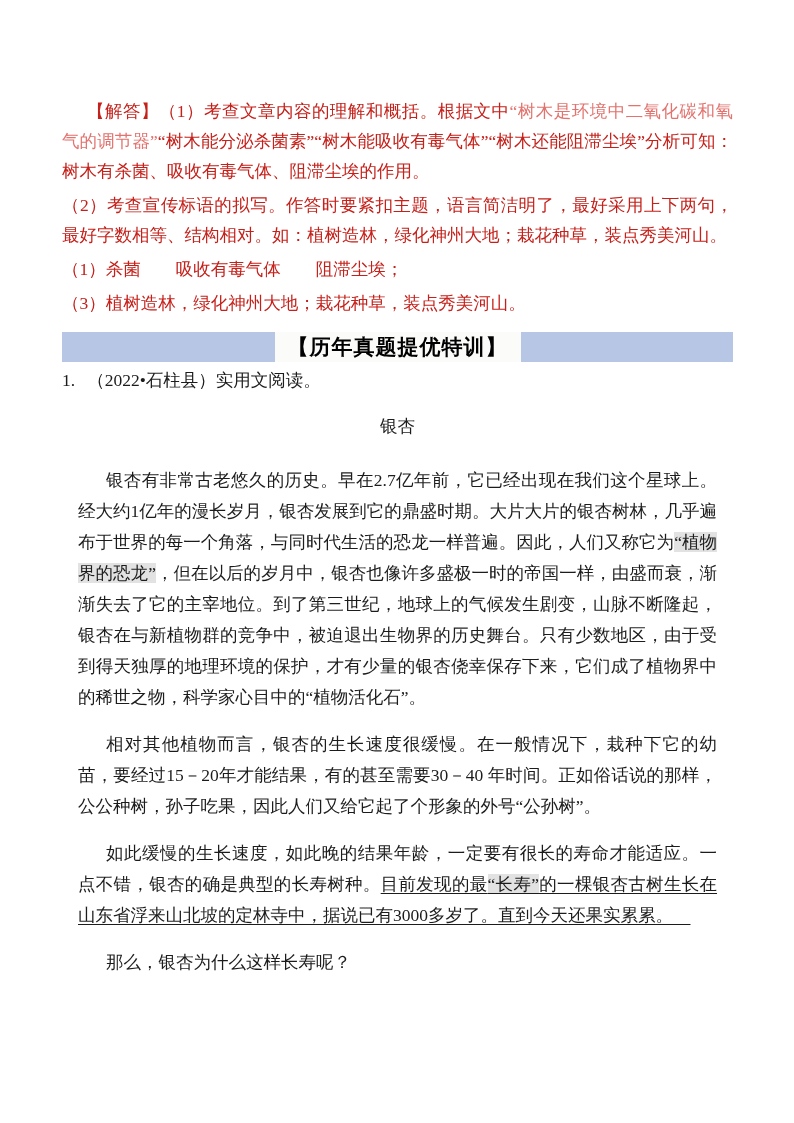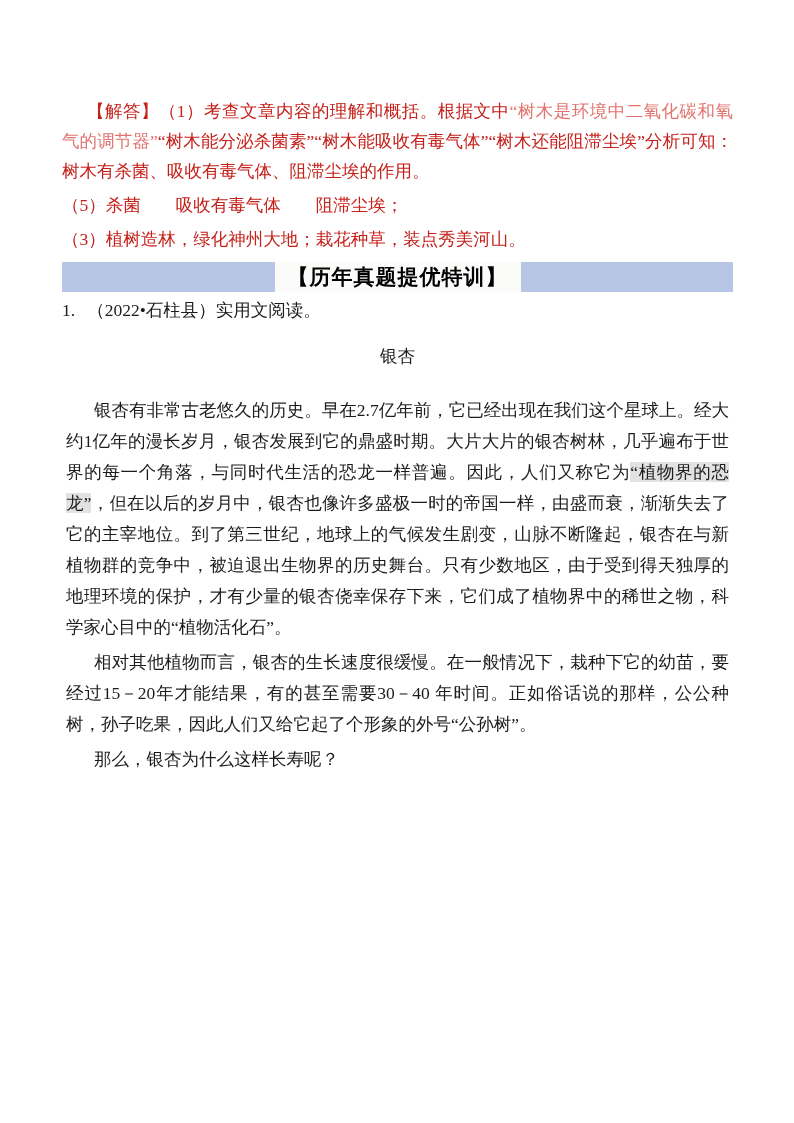--- a/index.html
+++ b/index.html
@@ -28,21 +28,21 @@
   .answer-block p{
     margin:0 0 4px 0;
     font-size:17.5px;
     line-height:30px;
     text-align:justify;
     color:var(--red);
   }
   .answer-block p.indent{text-indent:25px;}
   
   .banner{
-    margin-top:8px;
+    margin-top:14px;
     height:30px;
     background:var(--banner-bg);
     display:flex;
     align-items:center;
     justify-content:center;
   }
   .banner-title{
     background:var(--banner-box-bg);
     height:30px;
     line-height:30px;
@@ -62,21 +62,21 @@
   }
   .item-number{margin-right:12px;}
   .article-title{
     margin:16px;
     font-size:17.5px;
     line-height:30px;
     text-align:center;
     color:var(--text);
   }
   .article p{
-    margin:4px;
+    margin:16px;
     font-size:17.5px;
     line-height:31px;
     text-align:justify;
     text-indent:28px;
     color:var(--text);
   }
   .article p.first{margin-top:24px;}
   .article p + p{margin-top:3px;}
   
   .seg-red{color:var(--red);}
@@ -89,33 +89,35 @@
     background:var(--highlight-bg);
   }
 </style>
 </head>
 <body>
 
 <div class="page">
 
   <section class="answer-block">
     <p class="indent"><span class="seg-red">【解答】（1）考查文章内容的理解和概括。根据文中</span><span class="seg-red-light">“树木是环境中二氧化碳和氧气的调节器”</span><span class="seg-red">“树木能分泌杀菌素”“树木能吸收有毒气体”“树木还能阻滞尘埃”分析可知：树木有杀菌、吸收有毒气体、阻滞尘埃的作用。</span></p>
-    <p><span class="seg-red">（5）杀菌　　吸收有毒气体　　阻滞尘埃；</span></p>
+    <p><span class="seg-red">（2）考查宣传标语的拟写。作答时要紧扣主题，语言简洁明了，最好采用上下两句，最好字数相等、结构相对。如：植树造林，绿化神州大地；栽花种草，装点秀美河山。</span></p>
+    <p><span class="seg-red">（1）杀菌　　吸收有毒气体　　阻滞尘埃；</span></p>
     <p><span class="seg-red">（3）植树造林，绿化神州大地；栽花种草，装点秀美河山。</span></p>
   </section>
 
   <div class="banner">
     <span class="banner-title">【历年真题提优特训】</span>
   </div>
 
   <p class="item-line">
     <span class="item-number">1.</span><span>（2022•石柱县）实用文阅读。</span>
   </p>
 
   <p class="article-title">银杏</p>
 
   <div class="article">
     <p class="first"><span class="seg-normal">银杏有非常古老悠久的历史。早在2.7亿年前，它已经出现在我们这个星球上。经大约1亿年的漫长岁月，银杏发展到它的鼎盛时期。大片大片的银杏树林，几乎遍布于世界的每一个角落，与同时代生活的恐龙一样普遍。因此，人们又称它为</span><span class="seg-highlight">“植物界的恐龙”</span><span class="seg-normal">，但在以后的岁月中，银杏也像许多盛极一时的帝国一样，由盛而衰，渐渐失去了它的主宰地位。到了第三世纪，地球上的气候发生剧变，山脉不断隆起，银杏在与新植物群的竞争中，被迫退出生物界的历史舞台。只有少数地区，由于受到得天独厚的地理环境的保护，才有少量的银杏侥幸保存下来，它们成了植物界中的稀世之物，科学家心目中的“植物活化石”。</span></p>
     <p><span class="seg-normal">相对其他植物而言，银杏的生长速度很缓慢。在一般情况下，栽种下它的幼苗，要经过15－20年才能结果，有的甚至需要30－40 年时间。正如俗话说的那样，公公种树，孙子吃果，因此人们又给它起了个形象的外号“公孙树”。</span></p>
+    <p><span class="seg-normal">如此缓慢的生长速度，如此晚的结果年龄，一定要有很长的寿命才能适应。一点不错，银杏的确是典型的长寿树种。</span><span class="seg-underline">目前发现的最</span><span class="seg-underline-highlight">“长寿”</span><span class="seg-underline">的一棵银杏古树生长在山东省浮来山北坡的定林寺中，据说已有3000多岁了。直到今天还果实累累。　</span></p>
     <p><span class="seg-normal">那么，银杏为什么这样长寿呢？</span></p>
   </div>
 
 </div>
 
 </body></html>

